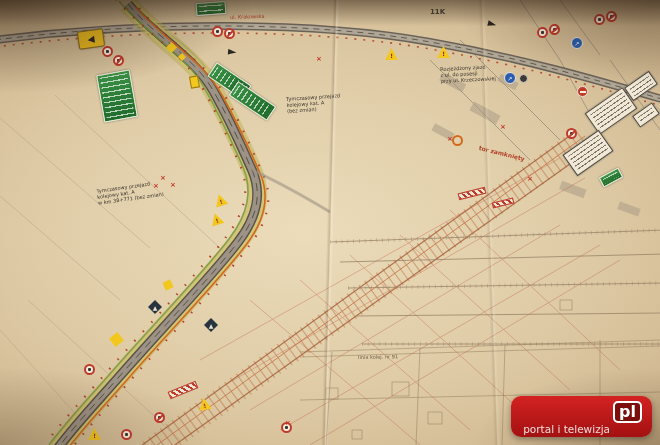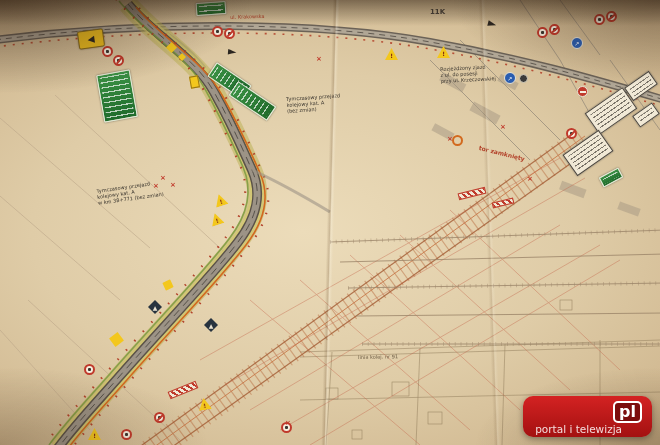--- a/index.html
+++ b/index.html
@@ -61,21 +61,21 @@
         linear-gradient(180deg, rgba(35,20,8,.5), transparent 26px);}
 
   
   .logo{position:absolute;right:8px;bottom:8px;padding:5px 10px 3px 12px;border-radius:10px;
       background:linear-gradient(180deg,#d42222,#a31111);box-shadow:0 2px 6px rgba(0,0,0,.35);
       display:flex;flex-direction:column;align-items:flex-end;}
   .logo-row{display:flex;align-items:center;}
   .logo-brand{color:#fff;font-size:23px;font-weight:bold;letter-spacing:-0.5px;line-height:1;}
   .logo-tld{background:#7c0d0d;border:2px solid #fff;border-radius:5px;color:#fff;font-size:16px;font-weight:bold;
       padding:1px 4px;margin-left:12px;line-height:1;}
-  .logo-tagline{color:#f4dcdc;font-size:10.5px;margin-top:1px;margin-right:20px;line-height:1;}
+  .logo-tagline{color:#f4dcdc;font-size:10.5px;margin-top:1px;margin-right:32px;line-height:1;}
 </style>
 </head>
 <body>
 
 <div class="stage">
 
   <svg width="660" height="445" viewBox="0 0 660 445">
 
     <g stroke="#b9a487" stroke-width="0.7" opacity="0.8" fill="none">
       <path d="M0,118 L150,248"></path>

